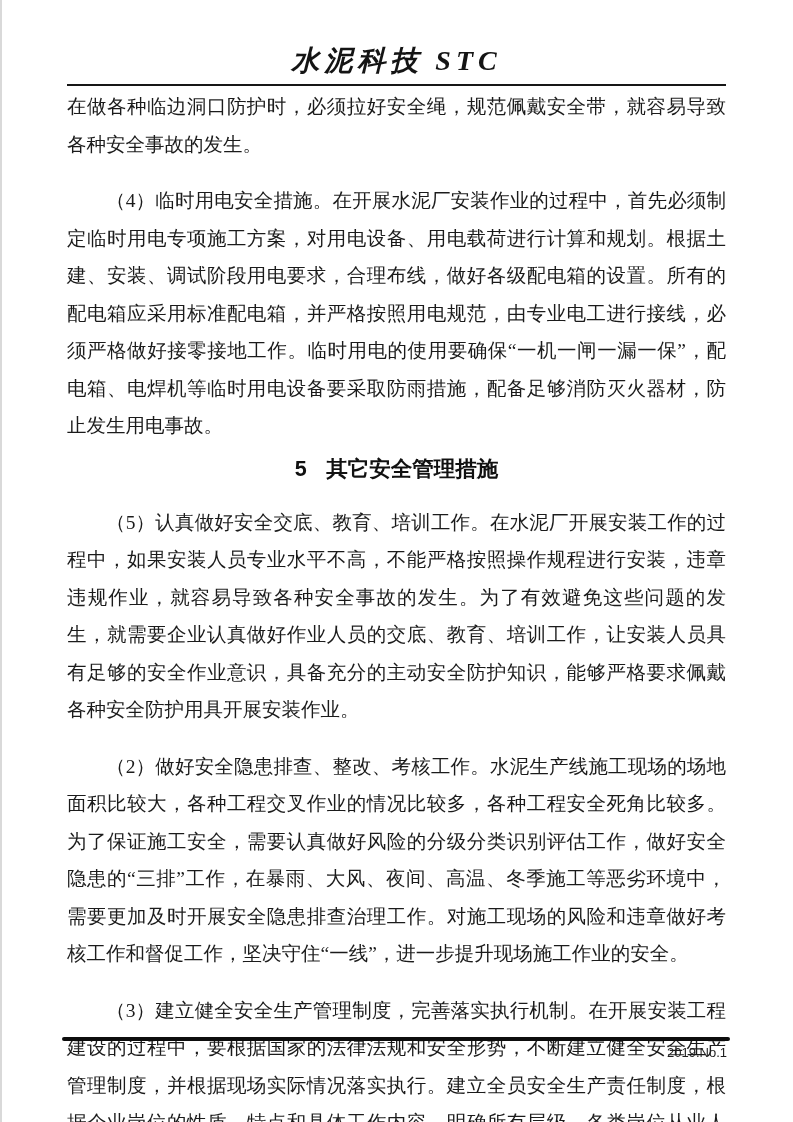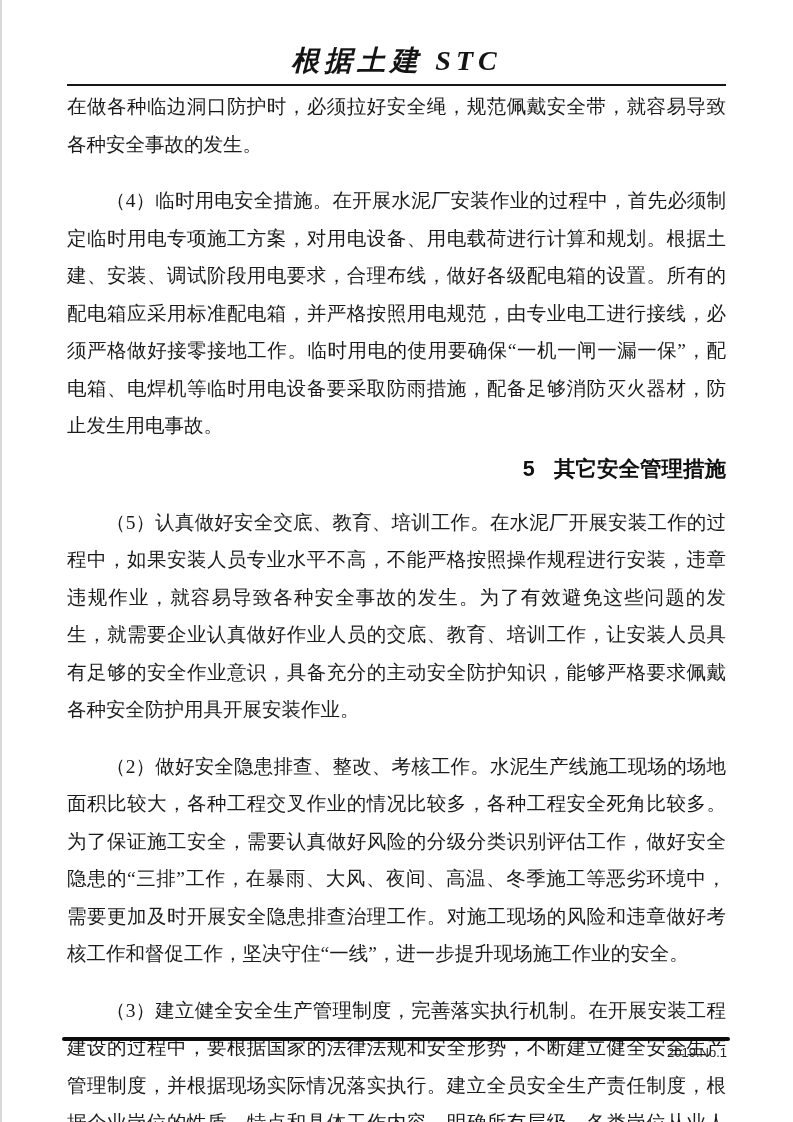--- a/index.html
+++ b/index.html
@@ -63,21 +63,21 @@
   .content p.indent {
     text-indent: 2em;
     margin-top: 19px;
   }
   .section-heading {
     font-family: "Liberation Sans", "DejaVu Sans", sans-serif;
     font-size: 21.5px;
     font-weight: 700;
     line-height: 31px;
     margin: 9px 0 9px 0;
-    text-align: right;
+    text-align: center;
     color: #111111;
   }
   .section-heading .sec-num {
     display: inline-block;
     margin-right: 0.9em;
   }
   .footer-rule {
     position: absolute;
     top: 1037px;
     left: 62px;
@@ -109,21 +109,21 @@
     font-size: 13px;
   }
 </style>
 </head>
 <body>
 
 <div class="page">
 
   <div class="scan-edge"></div>
 
-  <div class="header-title">根据土建 STC</div>
+  <div class="header-title">水泥科技 STC</div>
 
   <div class="header-rule"></div>
 
   <div class="content">
 
     <p class="para">在做各种临边洞口防护时，必须拉好安全绳，规范佩戴安全带，就容易导致各种安全事故的发生。</p>
 
     <p class="para indent">（4）临时用电安全措施。在开展水泥厂安装作业的过程中，首先必须制定临时用电专项施工方案，对用电设备、用电载荷进行计算和规划。根据土建、安装、调试阶段用电要求，合理布线，做好各级配电箱的设置。所有的配电箱应采用标准配电箱，并严格按照用电规范，由专业电工进行接线，必须严格做好接零接地工作。临时用电的使用要确保“一机一闸一漏一保”，配电箱、电焊机等临时用电设备要采取防雨措施，配备足够消防灭火器材，防止发生用电事故。</p>
 
     <h2 class="section-heading">

